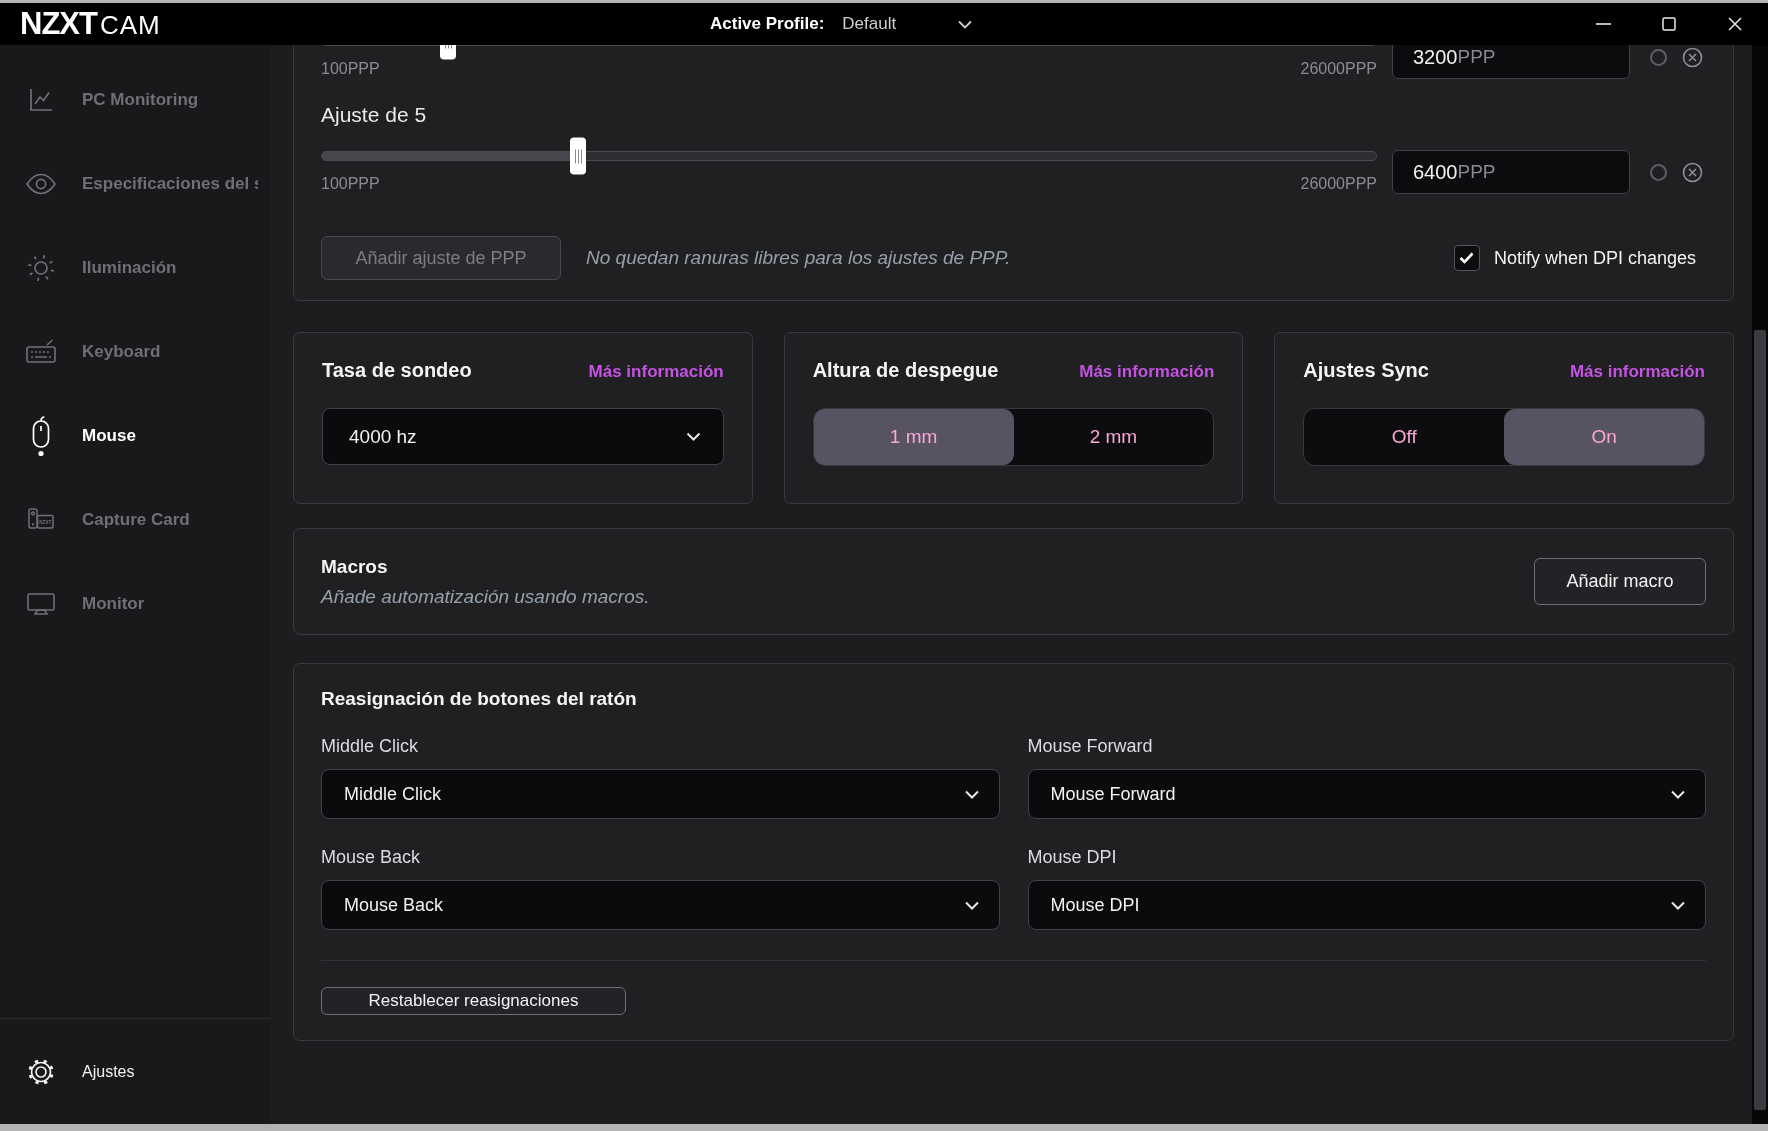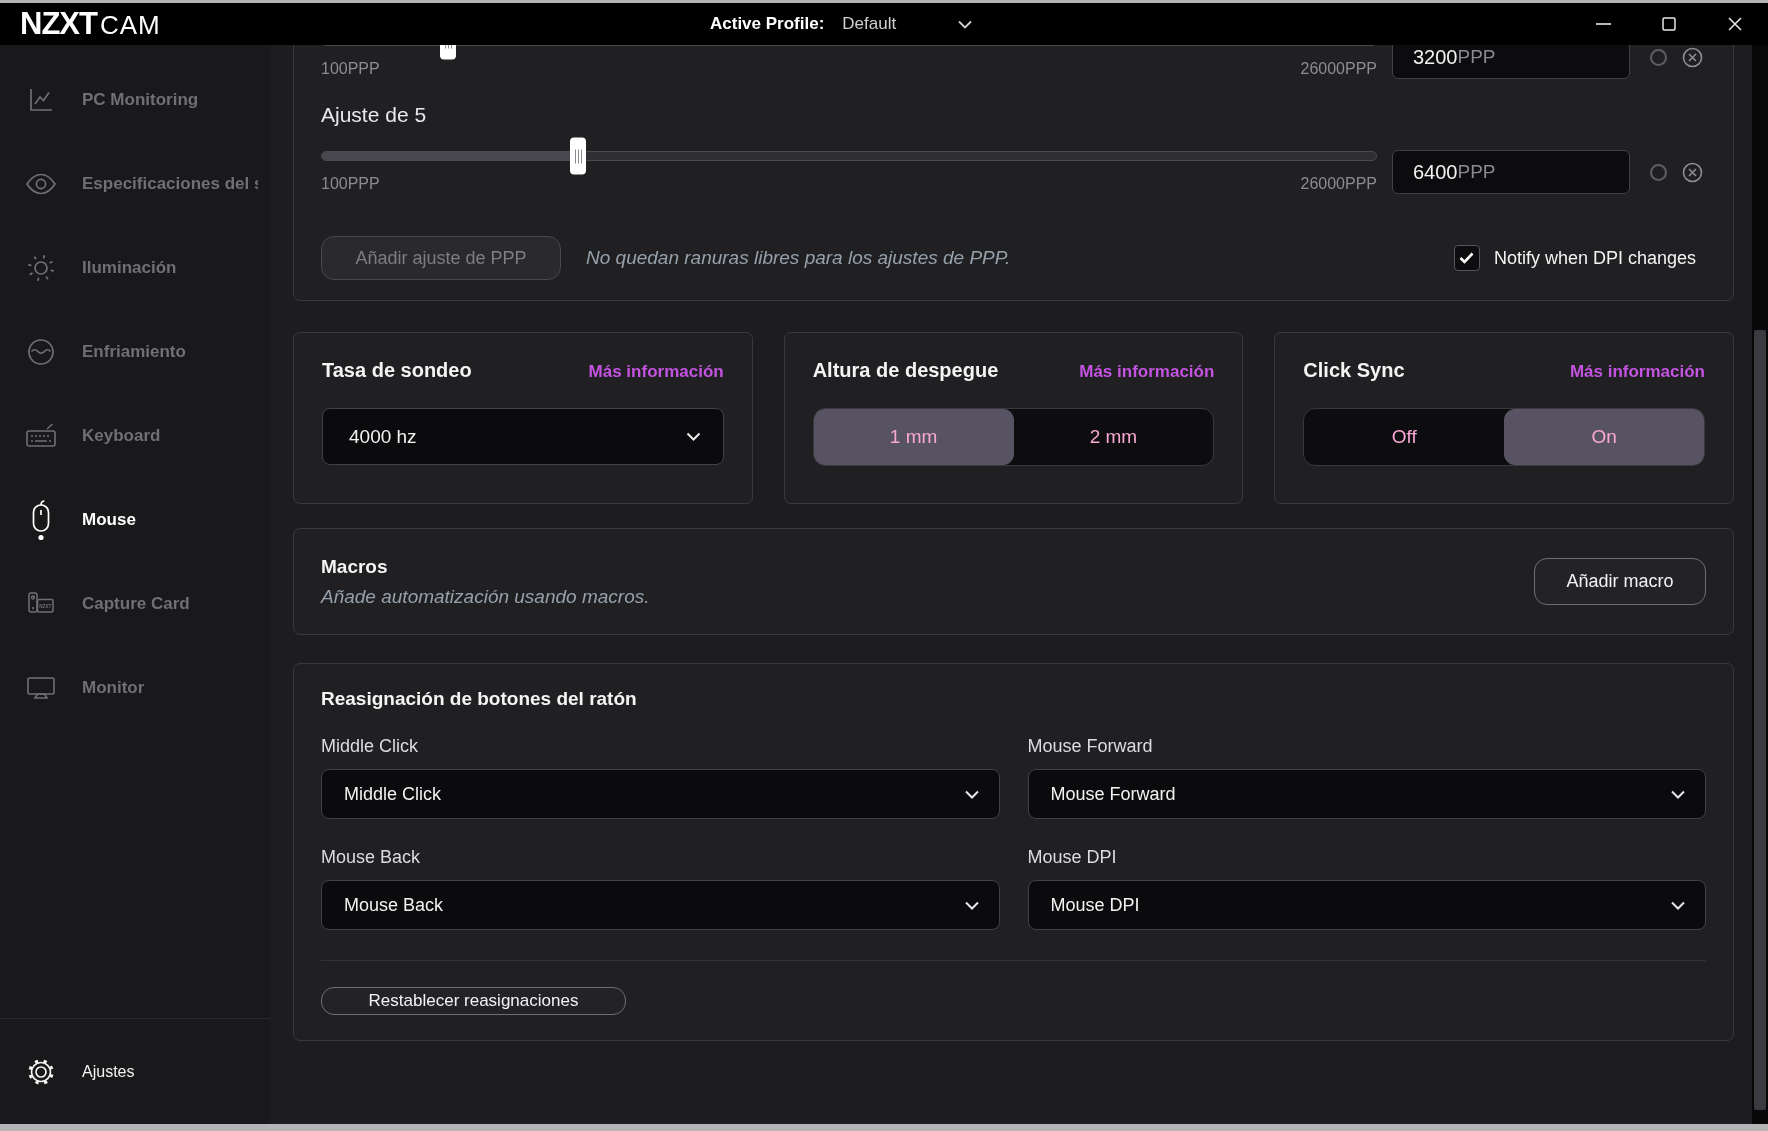--- a/index.html
+++ b/index.html
@@ -78,21 +78,21 @@
     display:flex; align-items:center; 
     padding:0 16px 0 20px;
   }
   .value-box .val { font-size:20px; color:#f2f2f3; }
   .value-box .unit { font-size:19px; color:#8a8a90; }
   .row-icons { flex:0 0 76px; display:flex; align-items:center; justify-content:space-between; padding:0 3px 0 20px; }
   .radio-circle { width:17px; height:17px; border:2px solid #5e5e63; border-radius:50%; cursor:pointer; }
   .dpi-heading { font-size:21px; color:#e9e9eb; margin:24px 0 23px 0; font-weight:400; }
   .dpi-actions { display:flex; align-items:center; margin-top:42px; }
   .btn {
-    background:#232327; border:1px solid #6e6e74; border-radius:13px;
+    background:#232327; border:1px solid #6e6e74; border-radius:6px;
     color:#f2f2f3; cursor:pointer; font-family:inherit;
   }
   .btn-disabled {
     background:#2a2a2e; border:1px solid #48484d; color:#7d7d82;
     width:240px; height:44px; font-size:18px; cursor:default;
   }
   .slots-msg { font-style:italic; font-size:19px; color:#96a0aa; margin-left:25px; flex:1 1 auto; }
   .notify { display:flex; align-items:center; gap:14px; margin-right:10px; }
   .checkbox {
     width:26px; height:26px; background:#0d0d0f; border:1px solid #55555a; border-radius:4px;
@@ -214,29 +214,20 @@
       <div class="side-item">
         <span class="s-icon">
           <svg width="34" height="34" viewBox="0 0 34 34" fill="none" stroke="currentColor">
             <circle cx="17" cy="17" r="6" stroke-width="1.7"></circle>
             <circle cx="17" cy="17" r="11.5" stroke-width="3.2" stroke-dasharray="1.8 7.23" transform="rotate(9 17 17)"></circle>
           </svg>
         </span>
         <span class="s-label">Iluminación</span>
       </div>
 
-      <div class="side-item">
-        <span class="s-icon">
-          <svg width="34" height="34" viewBox="0 0 34 34" fill="none" stroke="currentColor" stroke-width="1.7">
-            <circle cx="17" cy="17" r="12"></circle>
-            <path d="M7.5 16.5 q3.2-3.5 6.4 0 q3.2 3.5 6.4 0 q3.2-3.5 6.2 0"></path>
-          </svg>
-        </span>
-        <span class="s-label">Enfriamiento</span>
-      </div>
 
       <div class="side-item">
         <span class="s-icon">
           <svg width="36" height="30" viewBox="0 0 36 30" fill="none" stroke="currentColor" stroke-width="1.6">
             <path d="M24 8 l5.5-5"></path>
             <rect x="4" y="10" width="28" height="15" rx="2"></rect>
             <path d="M8 15 h2 M12 15 h2 M16 15 h2 M20 15 h2 M24 15 h2 M8 20 h2 M12 20 h12 M26 20 h2"></path>
           </svg>
         </span>
         <span class="s-label">Keyboard</span>
@@ -395,21 +386,21 @@
           <span class="opt-link">Más información</span>
         </div>
         <div class="segmented">
           <span class="segment selected">1 mm</span>
           <span class="segment">2 mm</span>
         </div>
       </section>
 
       <section class="card opt-card">
         <div class="opt-head">
-          <span class="opt-title">Click Sync</span>
+          <span class="opt-title">Ajustes Sync</span>
           <span class="opt-link">Más información</span>
         </div>
         <div class="segmented">
           <span class="segment">Off</span>
           <span class="segment selected">On</span>
         </div>
       </section>
 
     </div>
 

